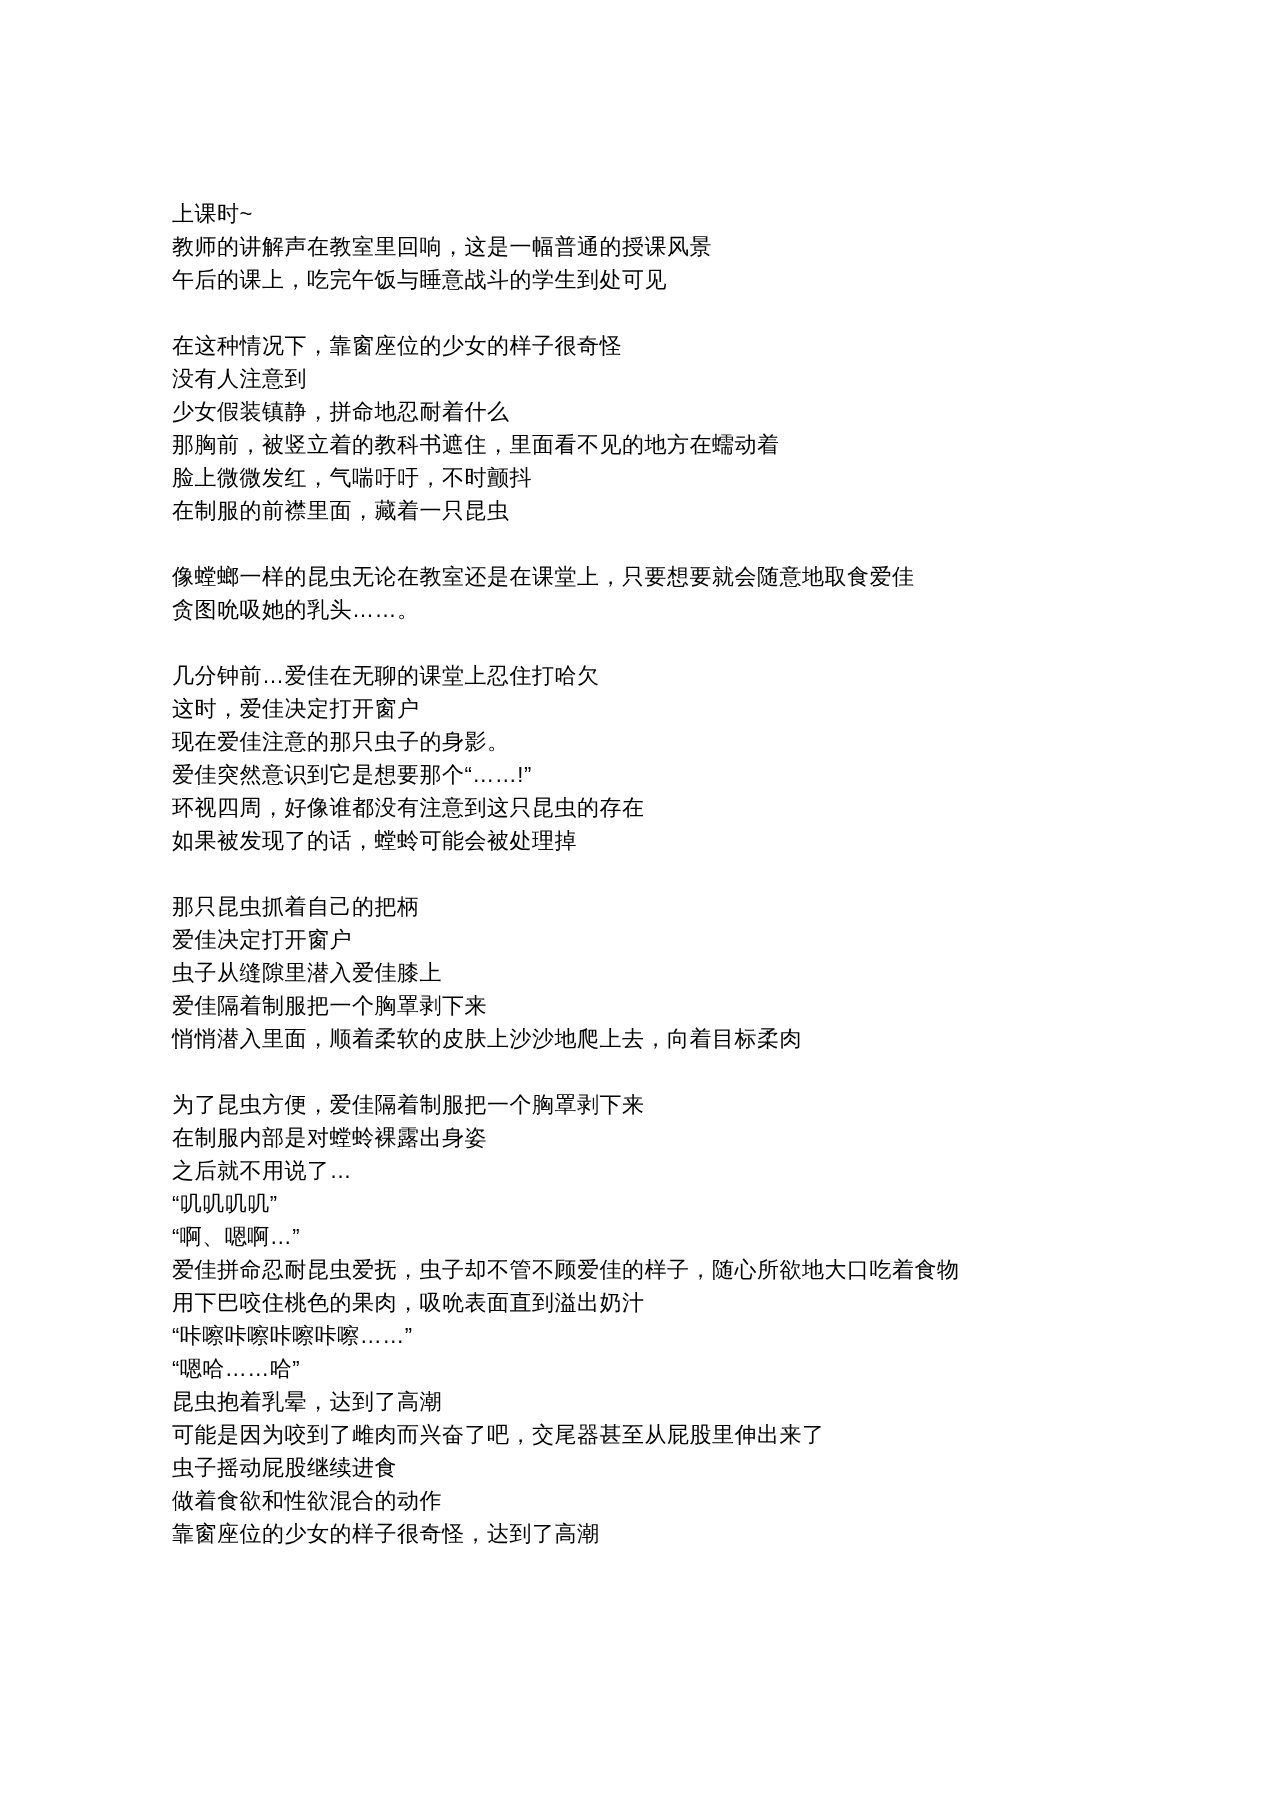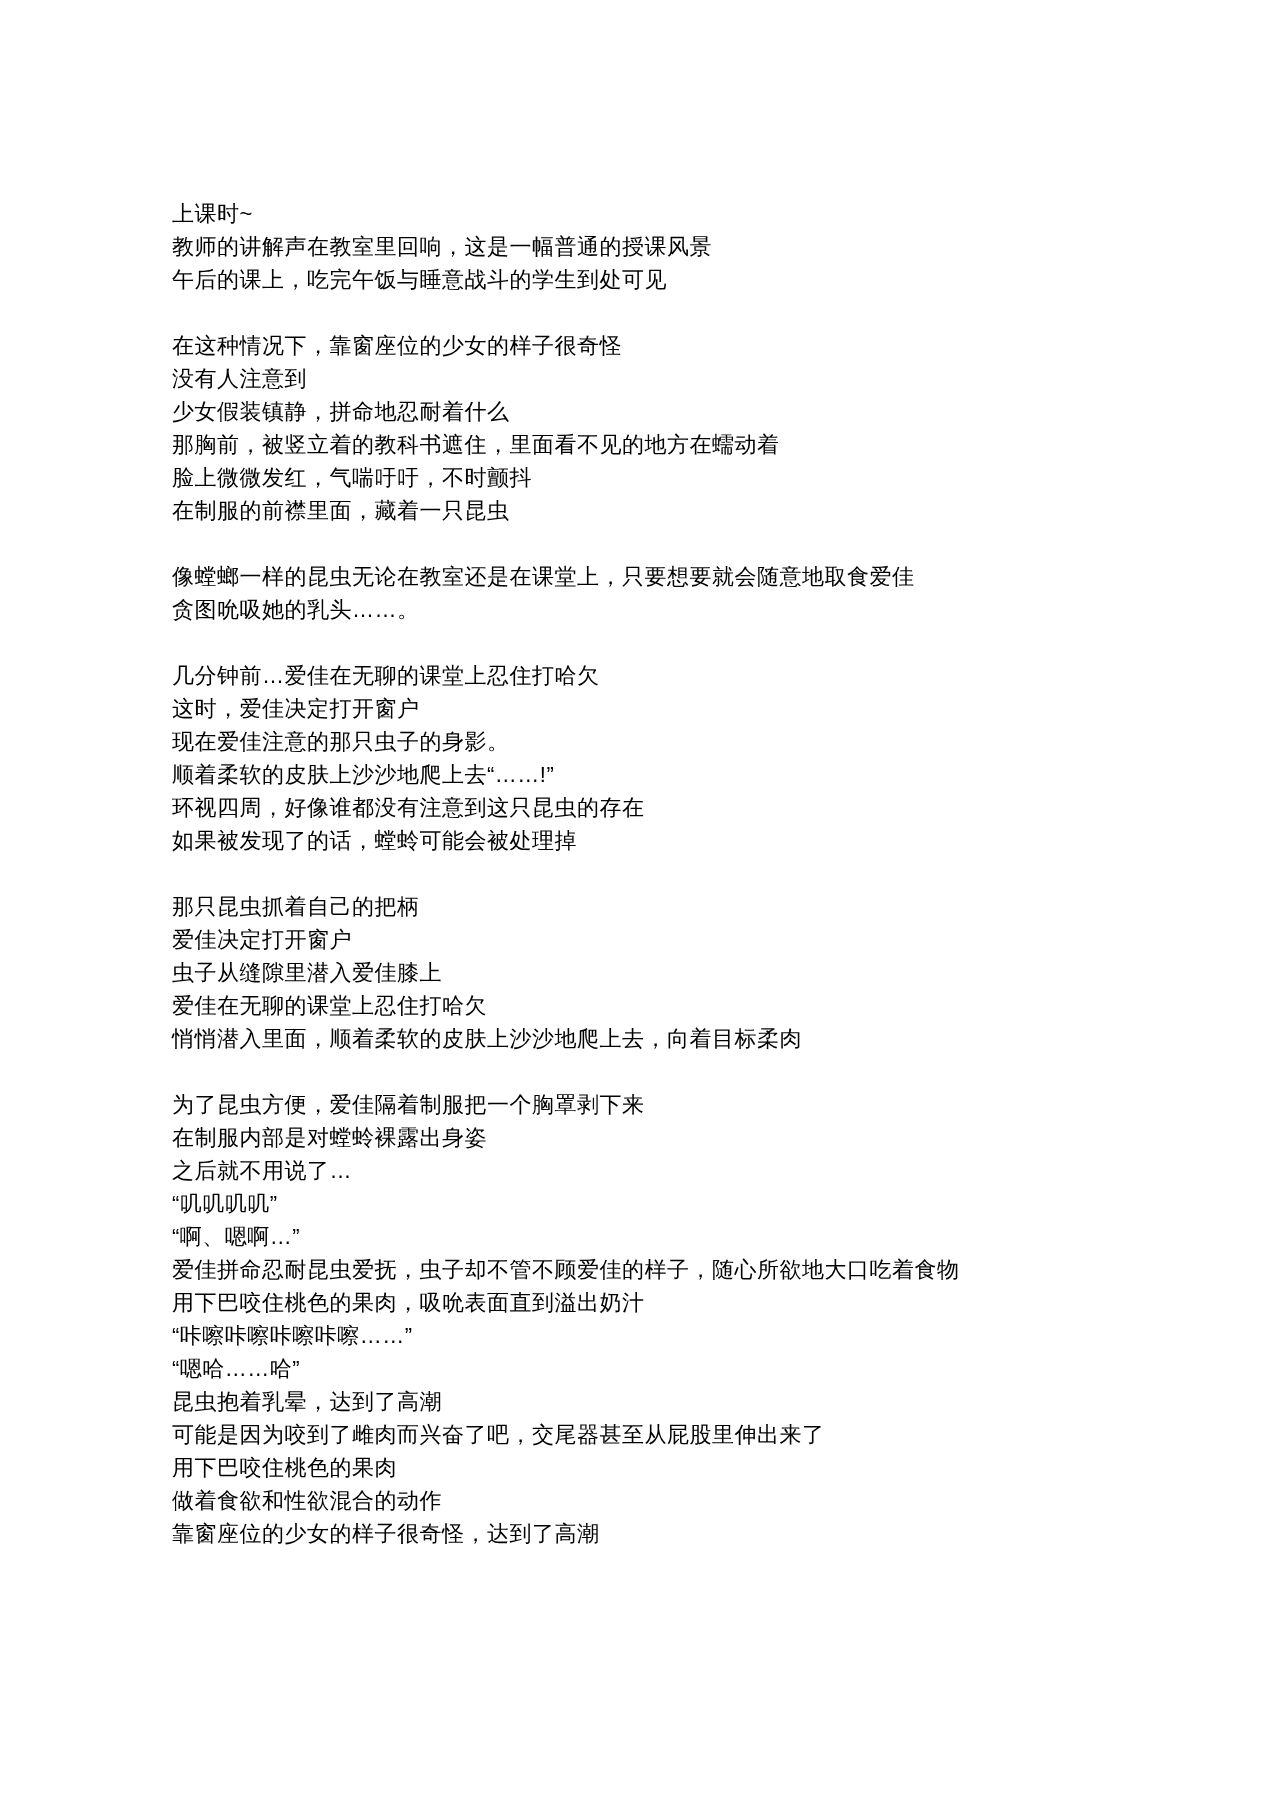--- a/index.html
+++ b/index.html
@@ -56,41 +56,41 @@
         <div class="line">在制服的前襟里面，藏着一只昆虫</div>
       </div>
       <div class="paragraph">
         <div class="line">像螳螂一样的昆虫无论在教室还是在课堂上，只要想要就会随意地取食爱佳</div>
         <div class="line">贪图吮吸她的乳头……。</div>
       </div>
       <div class="paragraph">
         <div class="line">几分钟前…爱佳在无聊的课堂上忍住打哈欠</div>
         <div class="line">这时，爱佳决定打开窗户</div>
         <div class="line">现在爱佳注意的那只虫子的身影。</div>
-        <div class="line">顺着柔软的皮肤上沙沙地爬上去“……!”</div>
+        <div class="line">爱佳突然意识到它是想要那个“……!”</div>
         <div class="line">环视四周，好像谁都没有注意到这只昆虫的存在</div>
         <div class="line">如果被发现了的话，螳蛉可能会被处理掉</div>
       </div>
       <div class="paragraph">
         <div class="line">那只昆虫抓着自己的把柄</div>
         <div class="line">爱佳决定打开窗户</div>
         <div class="line">虫子从缝隙里潜入爱佳膝上</div>
-        <div class="line">爱佳在无聊的课堂上忍住打哈欠</div>
+        <div class="line">爱佳隔着制服把一个胸罩剥下来</div>
         <div class="line">悄悄潜入里面，顺着柔软的皮肤上沙沙地爬上去，向着目标柔肉</div>
       </div>
       <div class="paragraph">
         <div class="line">为了昆虫方便，爱佳隔着制服把一个胸罩剥下来</div>
         <div class="line">在制服内部是对螳蛉裸露出身姿</div>
         <div class="line">之后就不用说了…</div>
         <div class="line">“叽叽叽叽”</div>
         <div class="line">“啊、嗯啊…”</div>
         <div class="line">爱佳拼命忍耐昆虫爱抚，虫子却不管不顾爱佳的样子，随心所欲地大口吃着食物</div>
         <div class="line">用下巴咬住桃色的果肉，吸吮表面直到溢出奶汁</div>
         <div class="line">“咔嚓咔嚓咔嚓咔嚓……”</div>
         <div class="line">“嗯哈……哈”</div>
         <div class="line">昆虫抱着乳晕，达到了高潮</div>
         <div class="line">可能是因为咬到了雌肉而兴奋了吧，交尾器甚至从屁股里伸出来了</div>
-        <div class="line">用下巴咬住桃色的果肉</div>
+        <div class="line">虫子摇动屁股继续进食</div>
         <div class="line">做着食欲和性欲混合的动作</div>
         <div class="line">靠窗座位的少女的样子很奇怪，达到了高潮</div>
       </div>
     </div>
 </div>
 
 </body></html>

